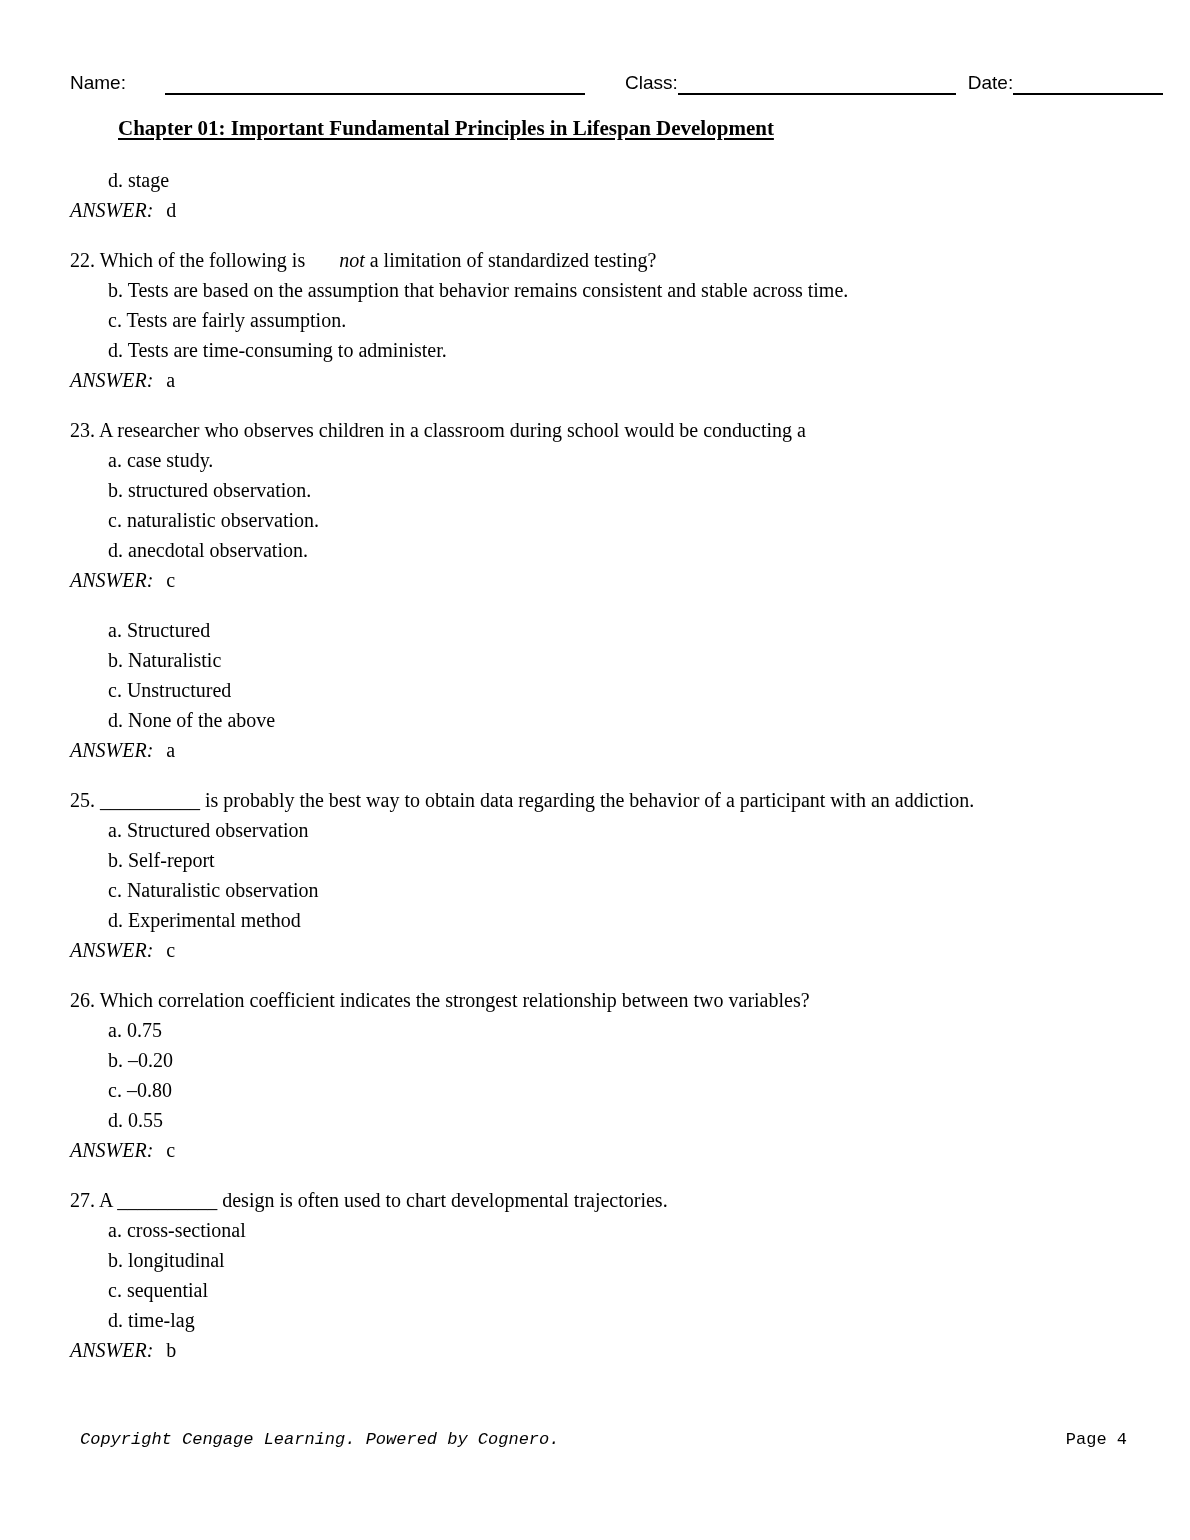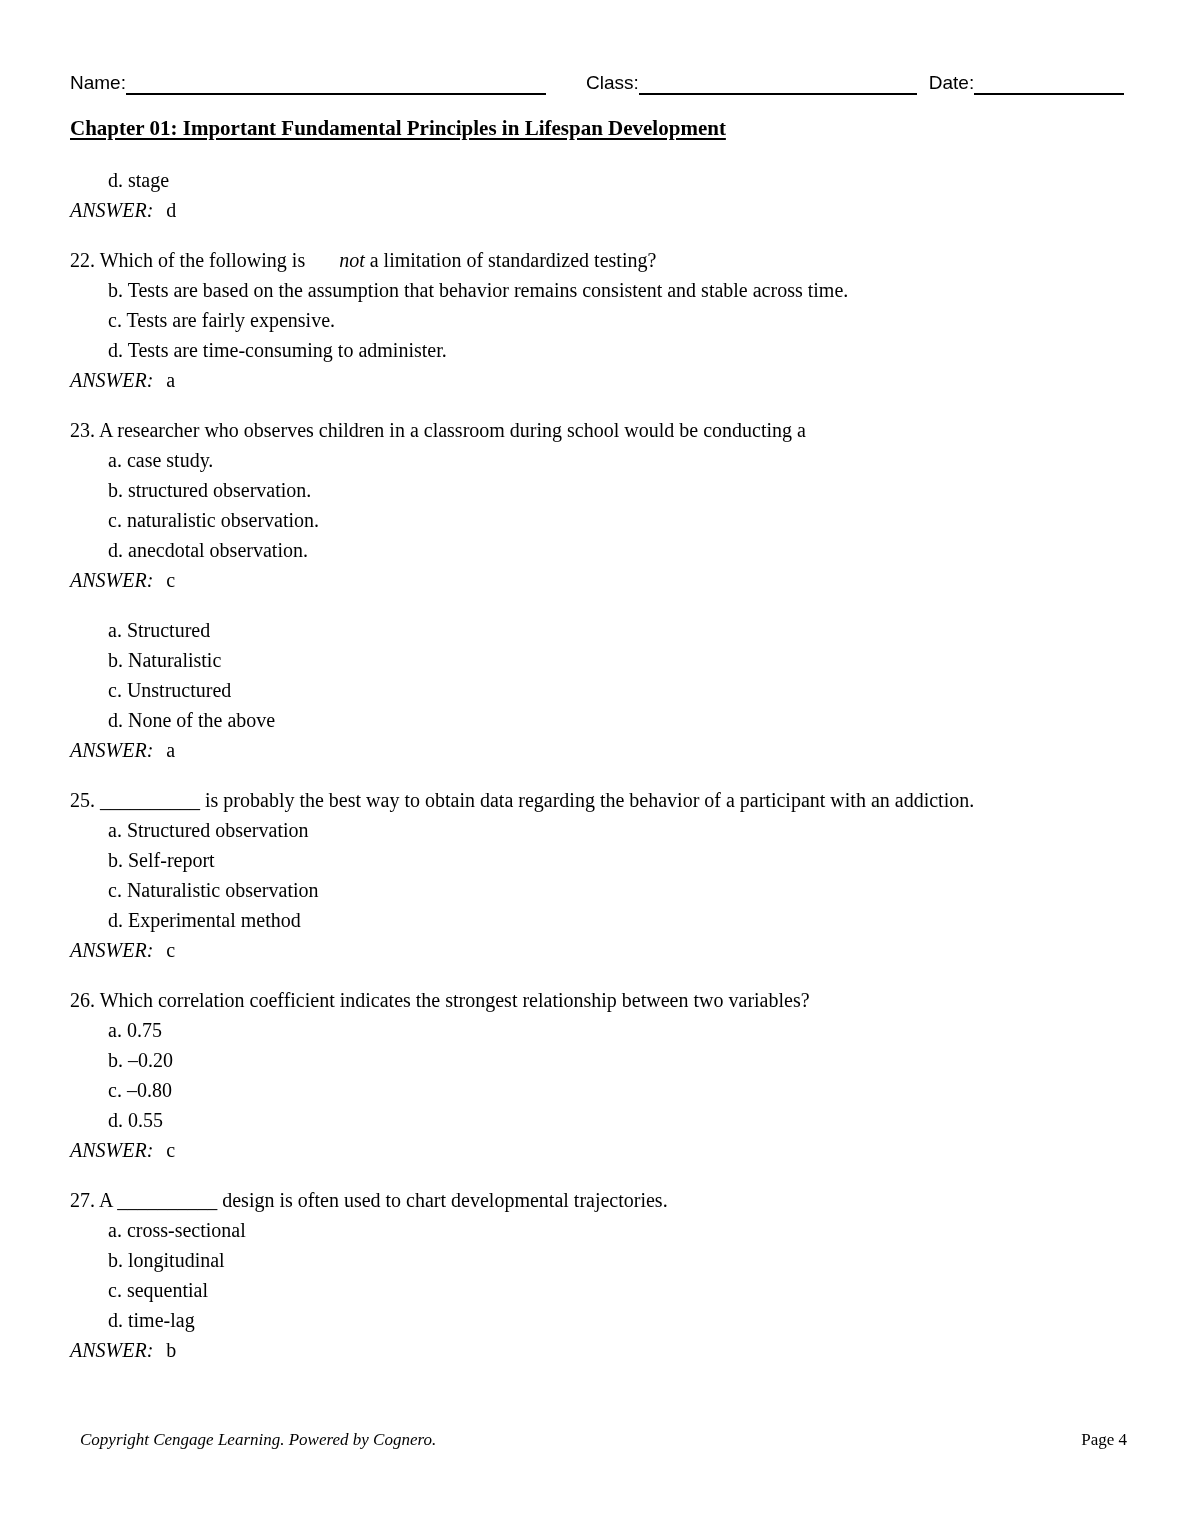--- a/index.html
+++ b/index.html
@@ -25,31 +25,32 @@
   .field { display: flex; align-items: flex-end; }
   .field .label { white-space: nowrap; padding-bottom: 1px; }
   .blank-line {
     display: inline-block;
     border-bottom: 2px solid #000;
     height: 20px;
   }
   .name-line  { width: 420px; }
   .class-line { width: 278px; }
   .date-line  { width: 150px; }
-  .field-name  { margin-right: 40px; }
+  .field-name  { margin-right: 40px; gap: 39px; }
   .field-class { margin-right: 12px; }
   
   .title {
     margin-top: 21px;
     font-size: 21px;
     font-weight: bold;
     font-family: "Liberation Serif", serif;
     text-decoration: underline;
     text-decoration-thickness: 2px;
     text-underline-offset: 3px;
+    margin-left: 48px;
   }
   
   .content { margin-top: 24px; }
   .question-block { margin-bottom: 20px; }
   .question-text,
   .option,
   .answer-row {
     font-size: 20px;
     line-height: 30px;
   }
@@ -59,21 +60,21 @@
   .answer-value { margin-left: 13px; }
   
   .footer {
     position: absolute;
     top: 1430px;
     left: 80px;
     right: 63px;
     display: flex;
     justify-content: space-between;
     align-items: baseline;
-    font-family: Liberation Serif, serif;
+    font-family: Liberation Mono, monospace;
     font-size: 17px;
   }
   .copyright { font-style: italic; }
 </style>
 </head>
 <body>
 
 <div class="page">
 
   <div class="header-row">
@@ -95,21 +96,21 @@
 
   <div class="content">
     <div class="question-block">
       <div class="option">d. stage</div>
       <div class="answer-row"><span class="answer-label">ANSWER:</span><span class="answer-value">d</span></div>
     </div>
     <div id="questions-host">
         <div class="question-block">
           <div class="question-text"><span>22. </span><span>Which of the following is </span><span class="it">not</span><span> a limitation of standardized testing?</span></div>
           <div class="option">b. Tests are based on the assumption that behavior remains consistent and stable across time.</div>
-          <div class="option">c. Tests are fairly expensive.</div>
+          <div class="option">c. Tests are fairly assumption.</div>
           <div class="option">d. Tests are time-consuming to administer.</div>
           <div class="answer-row"><span class="answer-label">ANSWER:</span><span class="answer-value">a</span></div>
         </div>
         <div class="question-block">
           <div class="question-text"><span>23. </span><span>A researcher who observes children in a classroom during school would be conducting a</span></div>
           <div class="option">a. case study.</div>
           <div class="option">b. structured observation.</div>
           <div class="option">c. naturalistic observation.</div>
           <div class="option">d. anecdotal observation.</div>
           <div class="answer-row"><span class="answer-label">ANSWER:</span><span class="answer-value">c</span></div>

